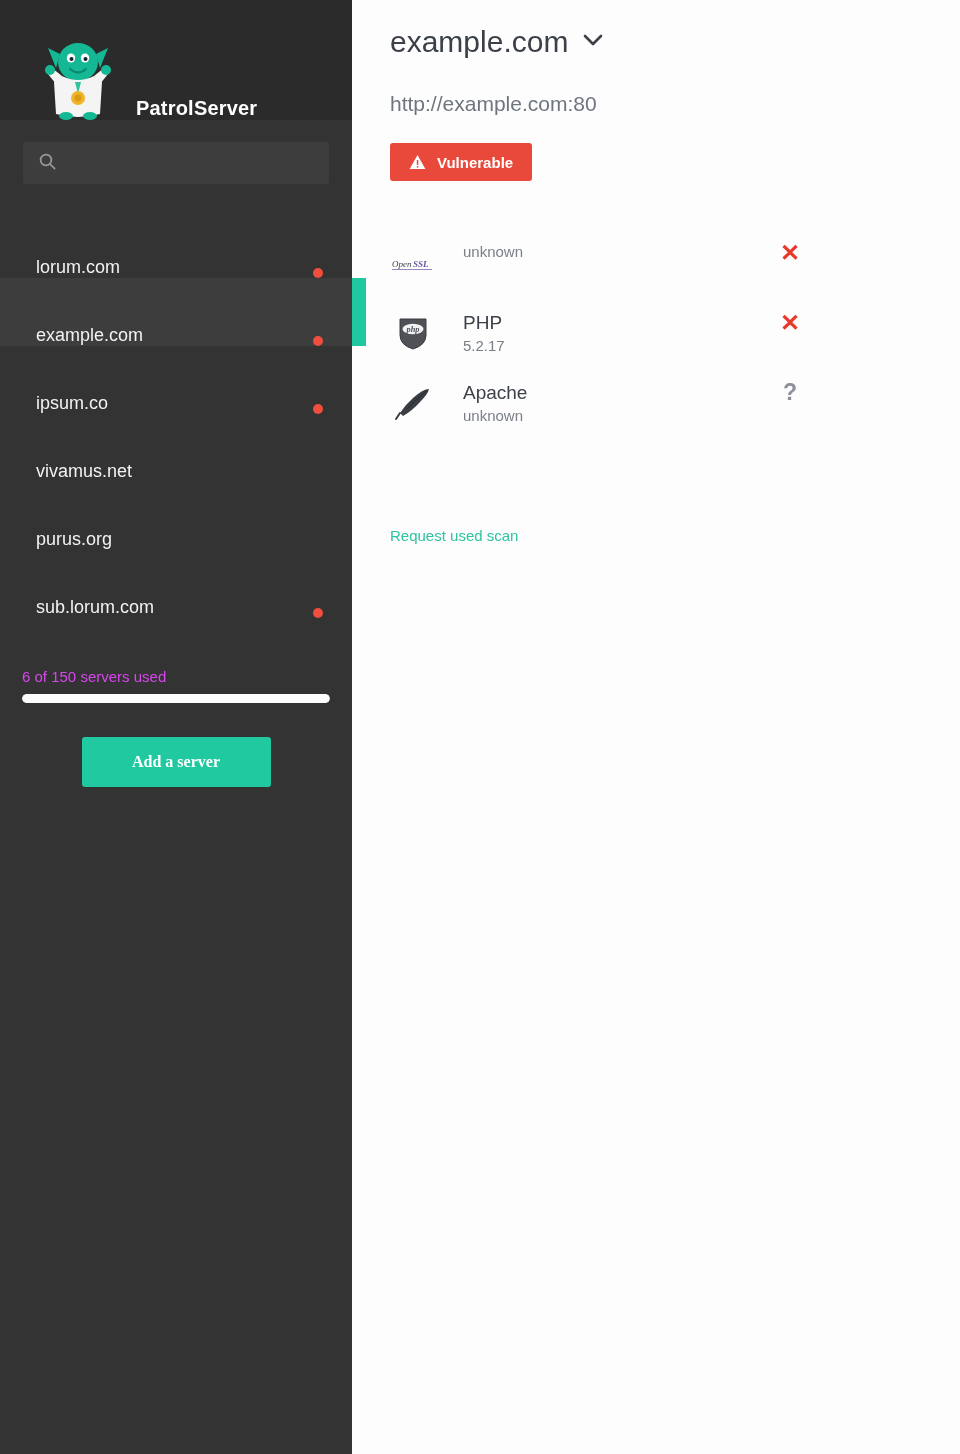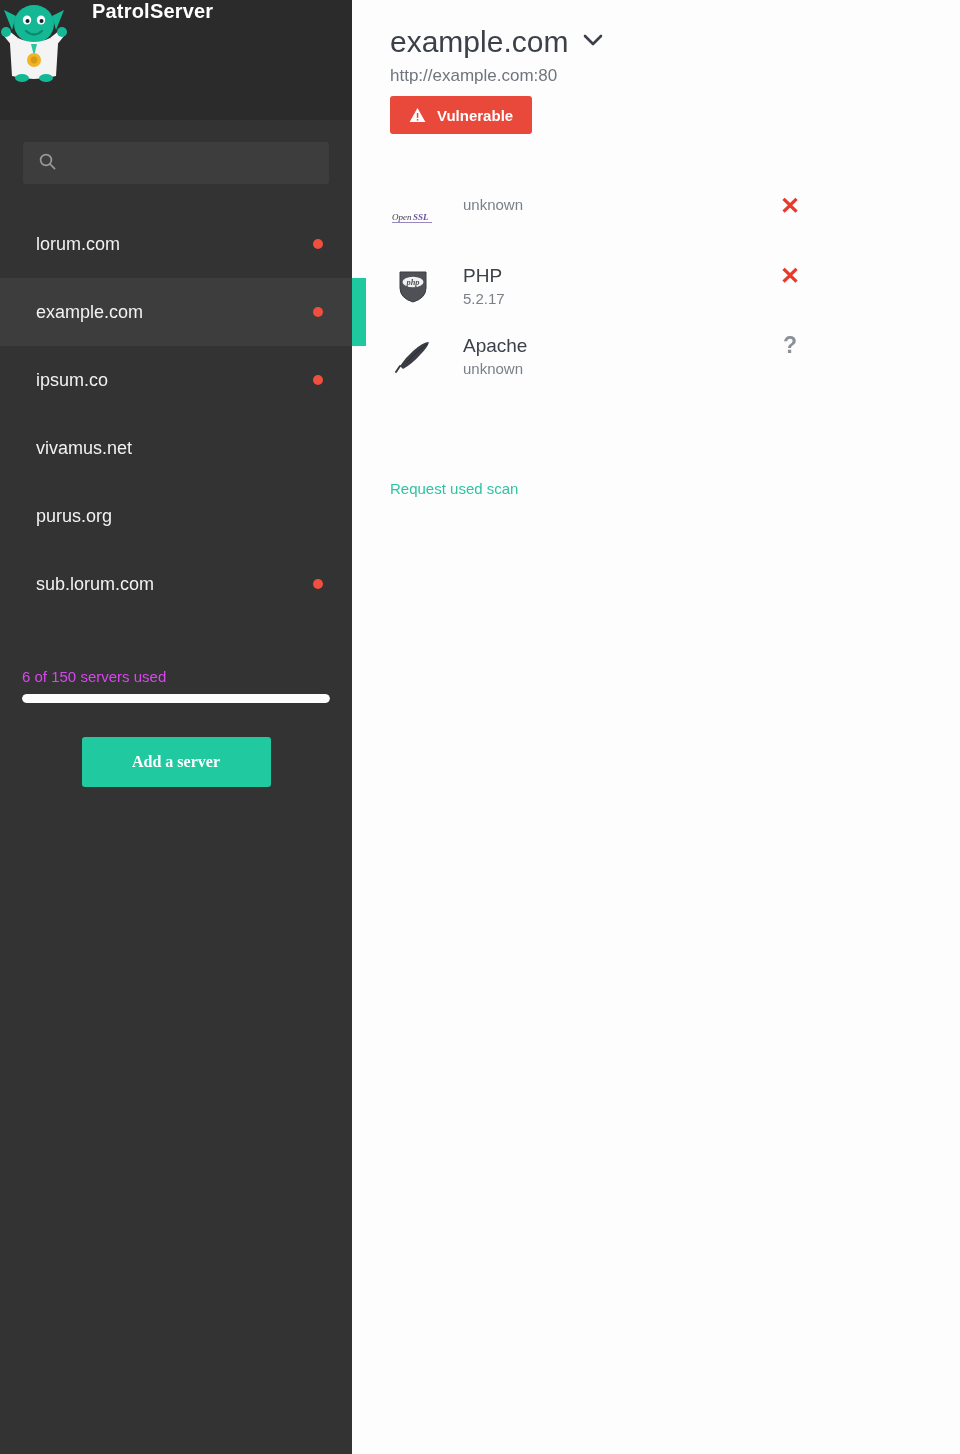--- a/index.html
+++ b/index.html
@@ -23,21 +23,22 @@
     width: 352px;
     height: 1454px;
     background: #333333;
     flex: 0 0 352px;
     position: relative;
   }
   .brand {
     height: 120px;
     background: #2b2b2b;
     display: flex;
-    align-items: flex-start;
+    align-items: flex-end;
+    padding-left: 44px;
   }
   .brand-logo {
     width: 68px;
     height: 82px;
     flex: 0 0 68px;
     position: relative;
   }
   .brand-title {
     margin-left: 24px;
     color: #ffffff;
@@ -69,21 +70,21 @@
   }
   .search-box input::placeholder { color: #8a8a8a; }
 
   .server-list {
     margin-top: 26px;
     list-style: none;
   }
   .server-item {
     height: 68px;
     display: flex;
-    align-items: center;
+    align-items: flex-end;
     padding: 0 0 0 36px;
     position: relative;
     cursor: pointer;
   }
   .server-item .name {
     color: #f2f2f2;
     font-size: 18px;
     flex: 1 1 auto;
   }
   .server-item.selected {
@@ -157,26 +158,26 @@
   .page-title {
     font-size: 30px;
     color: #3c4049;
     font-weight: normal;
   }
   .chevron {
     margin-left: 14px;
     display: inline-block;
   }
   .page-url {
-    margin-top: 7px;
-    font-size: 17px;
+    margin-top: 33px;
+    font-size: 21px;
     color: #6f757e;
   }
   .vuln-badge {
-    margin-top: 10px;
+    margin-top: 27px;
     display: inline-flex;
     align-items: center;
     background: #e8493a;
     color: #ffffff;
     border: 0;
     border-radius: 3px;
     padding: 0 19px;
     height: 38px;
     font-size: 15px;
     font-weight: bold;

